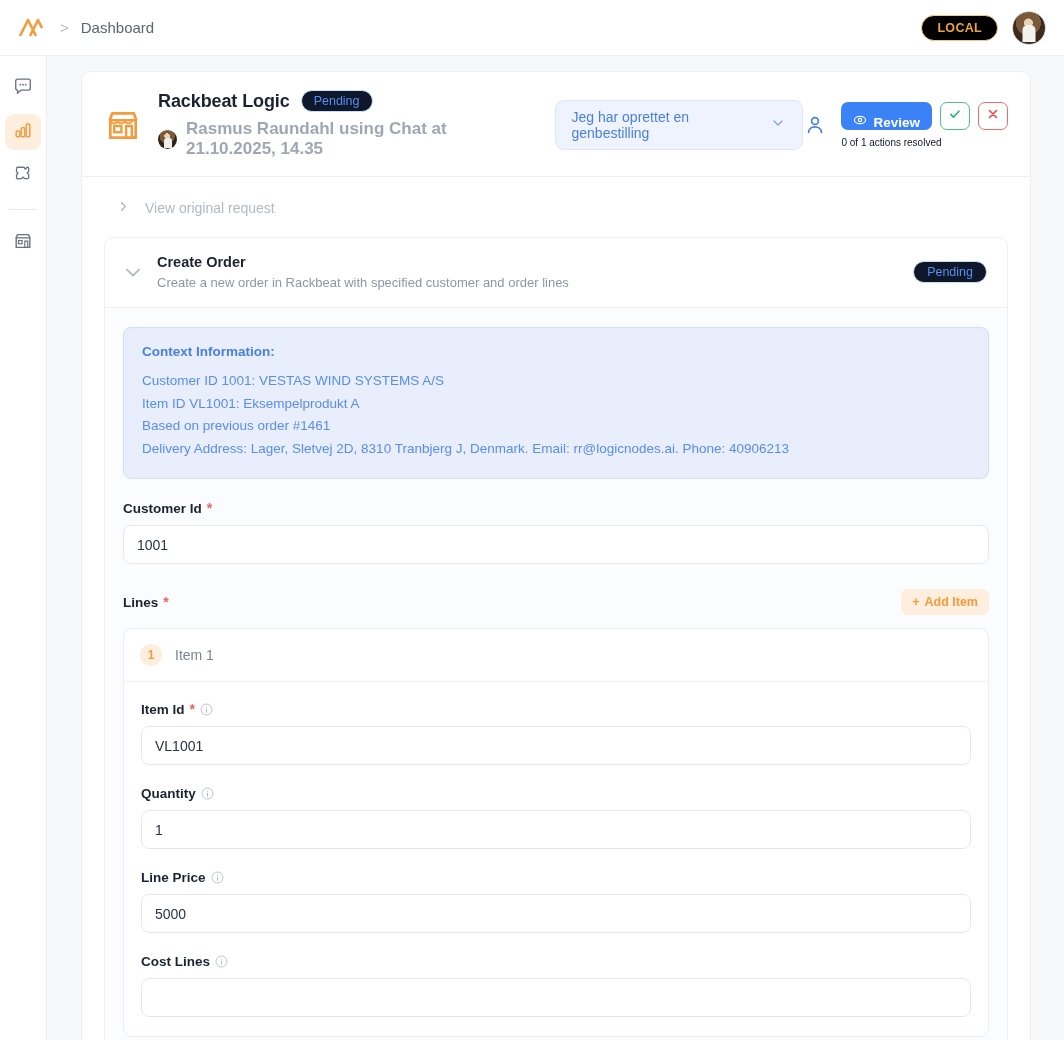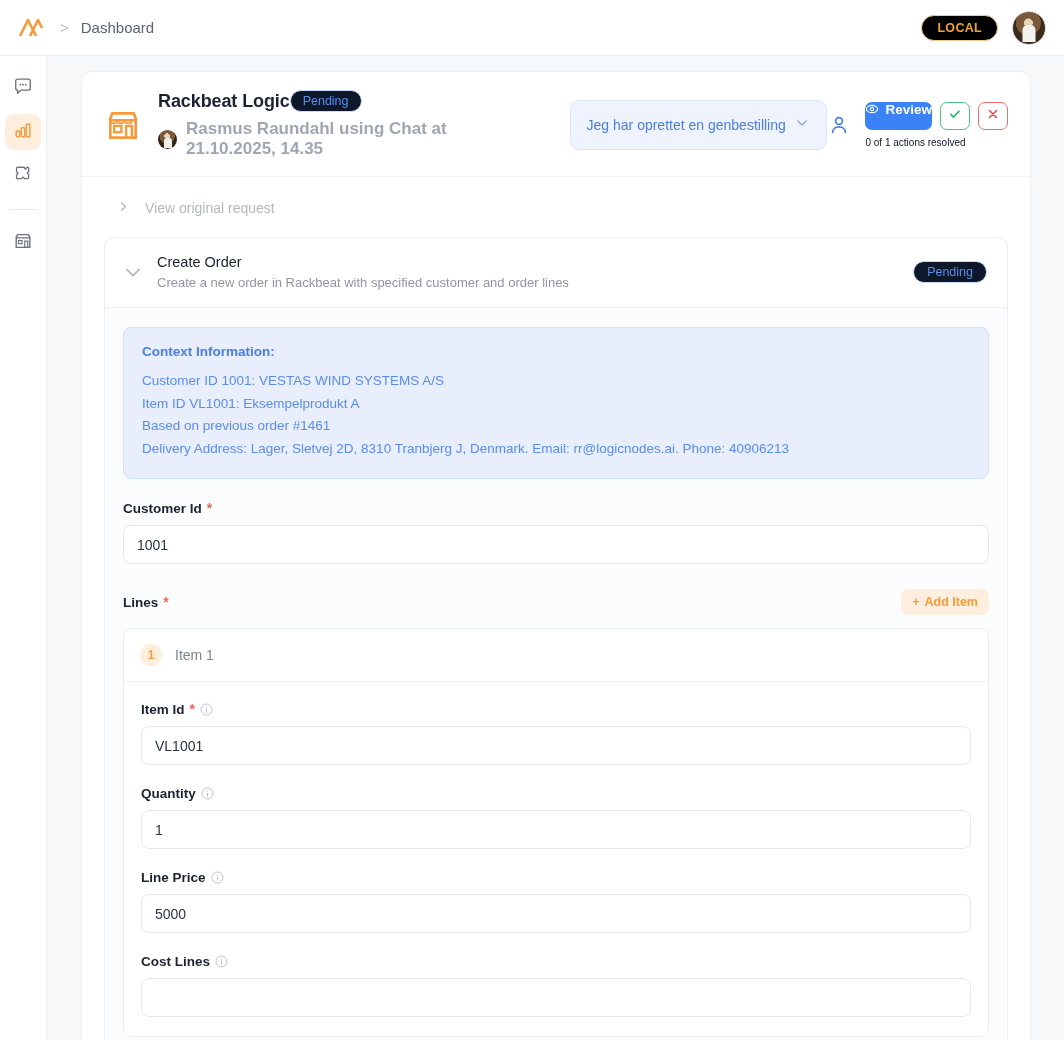--- a/index.html
+++ b/index.html
@@ -70,21 +70,21 @@
 
   
   .card-head {
     display: flex; align-items: center;
     padding: 18px 22px 17px 22px;
     border-bottom: 1px solid #f0f1f4;
     gap: 0;
   }
   .shop-icon { width: 38px; height: 38px; margin-right: 16px; flex: 0 0 auto; }
   .head-titles { display: flex; flex-direction: column; gap: 7px; }
-  .title-row { display: flex; align-items: center; }
+  .title-row { display: flex; align-items: center; gap: 11px; }
   .app-title { font-size: 18px; font-weight: 700; color: #1b2330; letter-spacing: -.1px; }
   .pill-pending {
     font-size: 12.5px; color: #5a8dee; border: 1px solid #c8dcfb;
     background: #0f172a; border-radius: 20px; padding: 3px 12px;
   }
   .meta-row { display: flex; align-items: center; gap: 9px; }
   .avatar-sm {
     width: 19px; height: 19px; border-radius: 50%;
     background: radial-gradient(circle at 48% 32%, #e6d3b6 0 17%, #7a5a3b 18% 46%, #33241a 47% 100%);
     position: relative; overflow: hidden; flex: 0 0 auto;
@@ -103,22 +103,22 @@
     padding: 0 16px; cursor: pointer;
   }
   .summary-select span { font-size: 14px; color: #4a7fe0; }
 
   .head-actions { margin-left: auto; display: flex; align-items: center; gap: 14px; }
   .person-icon { width: 24px; height: 24px; }
   .actions-col { display: flex; flex-direction: column; align-items: flex-start; gap: 7px; }
   .btn-row { display: flex; align-items: center; gap: 8px; }
   .btn-review {
     background: #3b82f6; color: #fff; border: none; border-radius: 7px;
-    height: 28px; padding: 0 0; font-size: 13.5px; font-weight: 700;
-    display: flex; align-items: flex-start; gap: 6px; cursor: pointer;
+    height: 28px; padding: 0 12px; font-size: 13.5px; font-weight: 700;
+    display: flex; align-items: flex-end; gap: 6px; cursor: pointer;
     font-family: "Liberation Sans", sans-serif;
   }
   .btn-sq {
     width: 30px; height: 28px; border-radius: 7px; background: #fff;
     display: flex; align-items: center; justify-content: center; cursor: pointer;
   }
   .btn-ok { border: 1px solid #4dbf87; }
   .btn-no { border: 1px solid #ef6b6b; }
   .resolved-text { font-size: 10px; color: #0f172a; }
 
@@ -132,21 +132,21 @@
     border: 1px solid #eceef1; border-radius: 9px; overflow: hidden;
     background: #fff;
   }
   .action-head {
     display: flex; align-items: center;
     padding: 16px 20px 17px 16px;
     border-bottom: 1px solid #f0f1f4;
   }
   .chev-big { width: 24px; height: 24px; margin-right: 12px; flex:0 0 auto; }
   .action-titles { display: flex; flex-direction: column; gap: 5px; }
-  .action-title { font-size: 14.5px; font-weight: 400; color: #1b2330; }
+  .action-title { font-size: 14.5px; font-weight: 700; color: #1b2330; }
   .action-sub { font-size: 13px; color: #8f96a2; }
   .action-head .pill-pending { margin-left: auto; font-size: 12.5px; padding: 3px 13px; }
 
   .action-body { padding: 19px 18px 18px 18px; background: #fbfcfd; }
 
   .ctx-box {
     background: #e8eefb; border: 1px solid #d3e0f8; border-radius: 8px;
     padding: 16px 18px 18px 18px;
   }
   .ctx-title { font-size: 13.5px; font-weight: 700; color: #4a7fe0; margin-bottom: 11px; }

